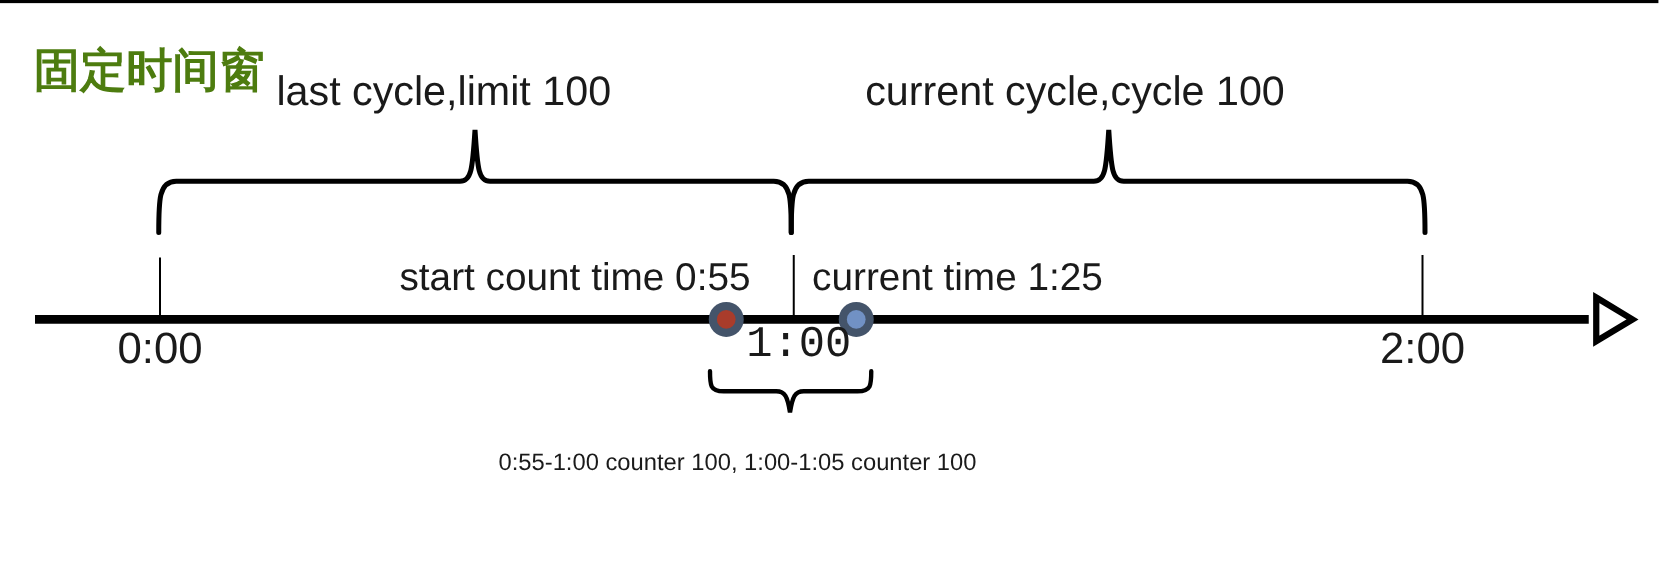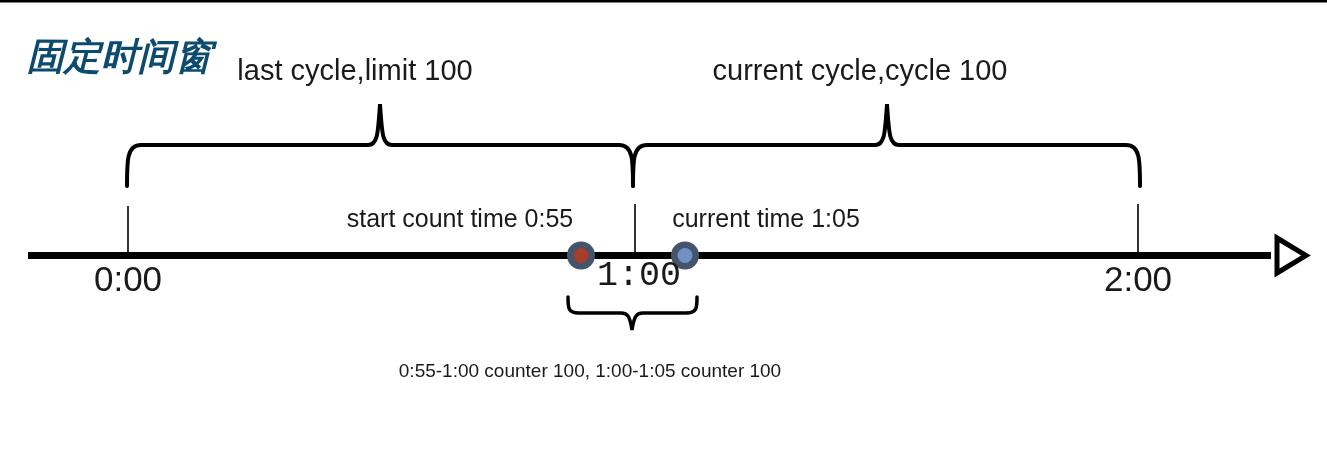--- a/index.html
+++ b/index.html
@@ -3,22 +3,22 @@
 <meta charset="utf-8">
 <style>
   html,body{margin:0;padding:0;background:#fff;}
   .canvas{
     position:relative;width:1327px;height:459px;background:#ffffff;
     font-family:"Liberation Sans",sans-serif;overflow:hidden;
   }
   .layer{position:absolute;left:0;top:0;}
   .t{position:absolute;transform:translateX(-50%);white-space:nowrap;color:#1a1a1a;line-height:1;}
   .title{position:absolute;left:27px;top:38px;font-size:37px;font-weight:bold;line-height:1;white-space:nowrap;}
-  .brace-label{top:56px;font-size:29px;}
-  .marker-label{top:206px;font-size:25px;}
+  .brace-label{top:56px;font-size:33px;}
+  .marker-label{top:206px;font-size:31px;}
   .tick-label{font-size:35px;}
   .counter-line{font-size:19px;}
 </style>
 </head>
 <body>
 
 <div class="canvas">
 
   <svg class="layer" width="1327" height="459" viewBox="0 0 1327 459">
 
@@ -41,27 +41,27 @@
     <circle cx="581" cy="255.5" r="14" fill="#44546a"></circle>
     <circle cx="581" cy="255.5" r="7.5" fill="#a93c2b"></circle>
 
     <circle cx="685" cy="255.5" r="14" fill="#44546a"></circle>
     <circle cx="685" cy="255.5" r="7.5" fill="#7191c4"></circle>
 
     <path d="M 568 297 C 568 308 568 313 579 313 L 621 313 C 628 313 630 317 632 330
              C 634 317 636 313 643 313 L 686 313 C 697 313 697 308 697 297" fill="none" stroke="#000" stroke-width="3.5" stroke-linecap="round"></path>
   </svg>
 
-  <div class="title" style="color: #0c4a6e; font-style: italic;">固定时间窗</div>
+  <div class="title" style="color: #4d7c0f;">固定时间窗</div>
 
   <div class="t brace-label" style="left:355px;">last cycle,limit 100</div>
   <div class="t brace-label" style="left:860px;">current cycle,cycle 100</div>
 
   <div class="t marker-label" style="left:460px;">start count time 0:55</div>
-  <div class="t marker-label" style="left:766px;">current time 1:05</div>
+  <div class="t marker-label" style="left:766px;">current time 1:25</div>
 
   <div class="t tick-label" style="left:128px;top:261px;">0:00</div>
   <div class="t tick-label" style="left:639px;top:259px;font-family:Liberation Mono, monospace;">1:00</div>
   <div class="t tick-label" style="left:1138px;top:261px;">2:00</div>
 
   <div class="t counter-line" style="left:590px;top:361px;">0:55-1:00 counter 100, 1:00-1:05 counter 100</div>
 
 </div>
 
 </body></html>

